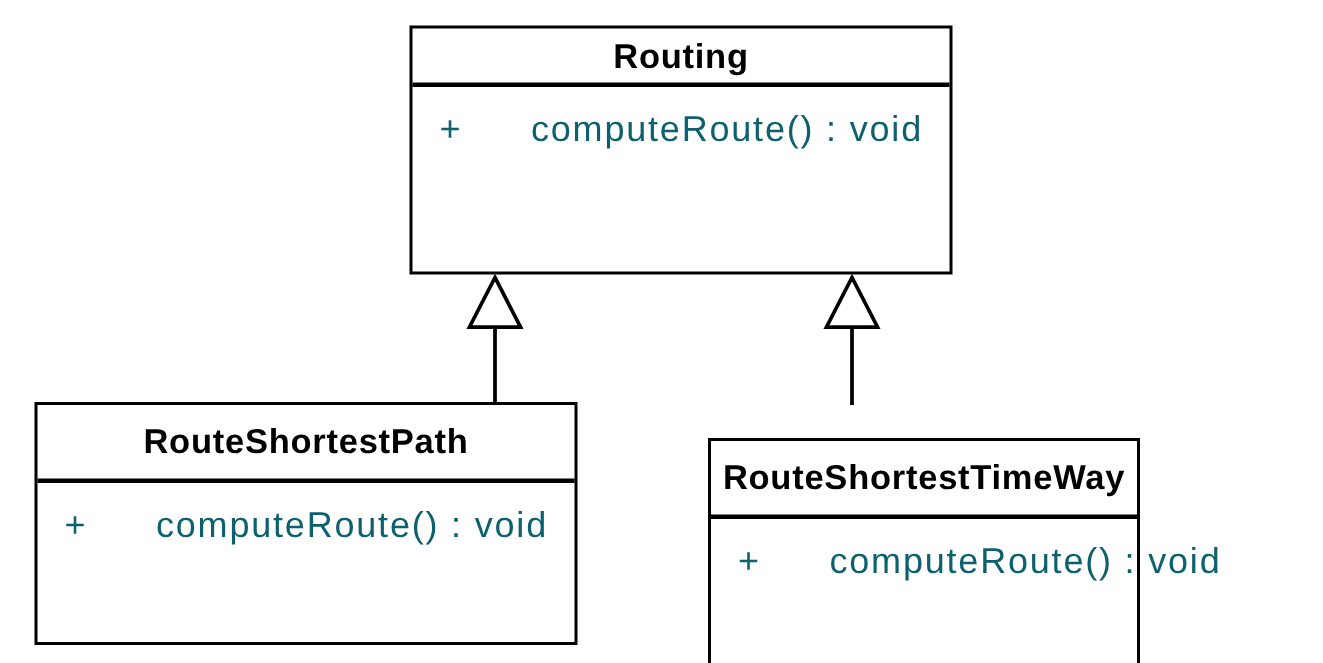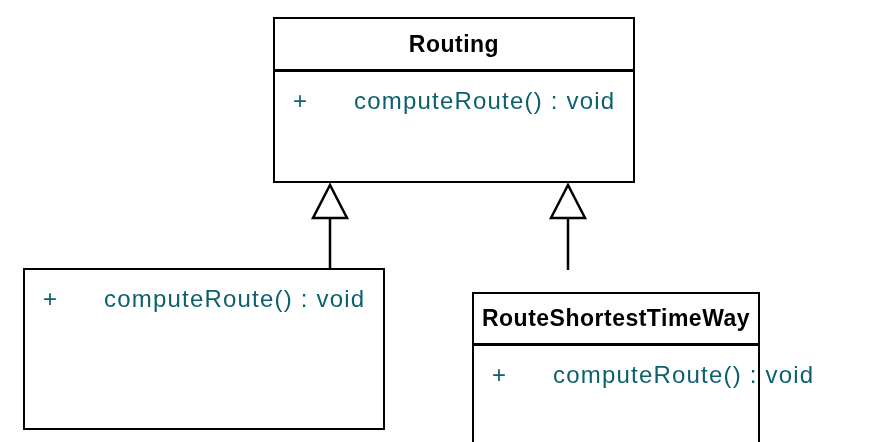--- a/index.html
+++ b/index.html
@@ -31,21 +31,21 @@
     font-size:24px;
     letter-spacing:1.2px;
     white-space:nowrap;
   }
   .member-visibility{
     display:inline-block;
     width:61px;
   }
   
   #box-routing{left:273px;top:17px;width:362px;height:166px;}
-  #box-routing .class-title{height:53px;}
+  #box-routing .class-title{height:39px;}
   #box-shortest-path{left:23px;top:268px;width:362px;height:162px;}
   #box-shortest-path .class-title{height:52px;}
   #box-shortest-time-way{left:472px;top:268px;width:288px;height:162px;margin-top:24px;}
   #box-shortest-time-way .class-title{height:52px;}
   .connector-layer{
     position:absolute;left:0;top:0;width:882px;height:442px;
     z-index:1;
   }
 </style>
 </head>
@@ -65,20 +65,21 @@
   </svg>
 
   <div id="box-routing" class="class-box">
     <div class="class-title">Routing</div>
     <div class="member-row" style="color:#0d616e;">
       <span class="member-visibility">+</span><span>computeRoute() : void</span>
     </div>
   </div>
 
   <div id="box-shortest-path" class="class-box">
+    <div class="class-title">RouteShortestPath</div>
     <div class="member-row" style="color:#0d616e;">
       <span class="member-visibility">+</span><span>computeRoute() : void</span>
     </div>
   </div>
 
   <div id="box-shortest-time-way" class="class-box">
     <div class="class-title">RouteShortestTimeWay</div>
     <div class="member-row" style="color:#0d616e;">
       <span class="member-visibility">+</span><span>computeRoute() : void</span>
     </div>

